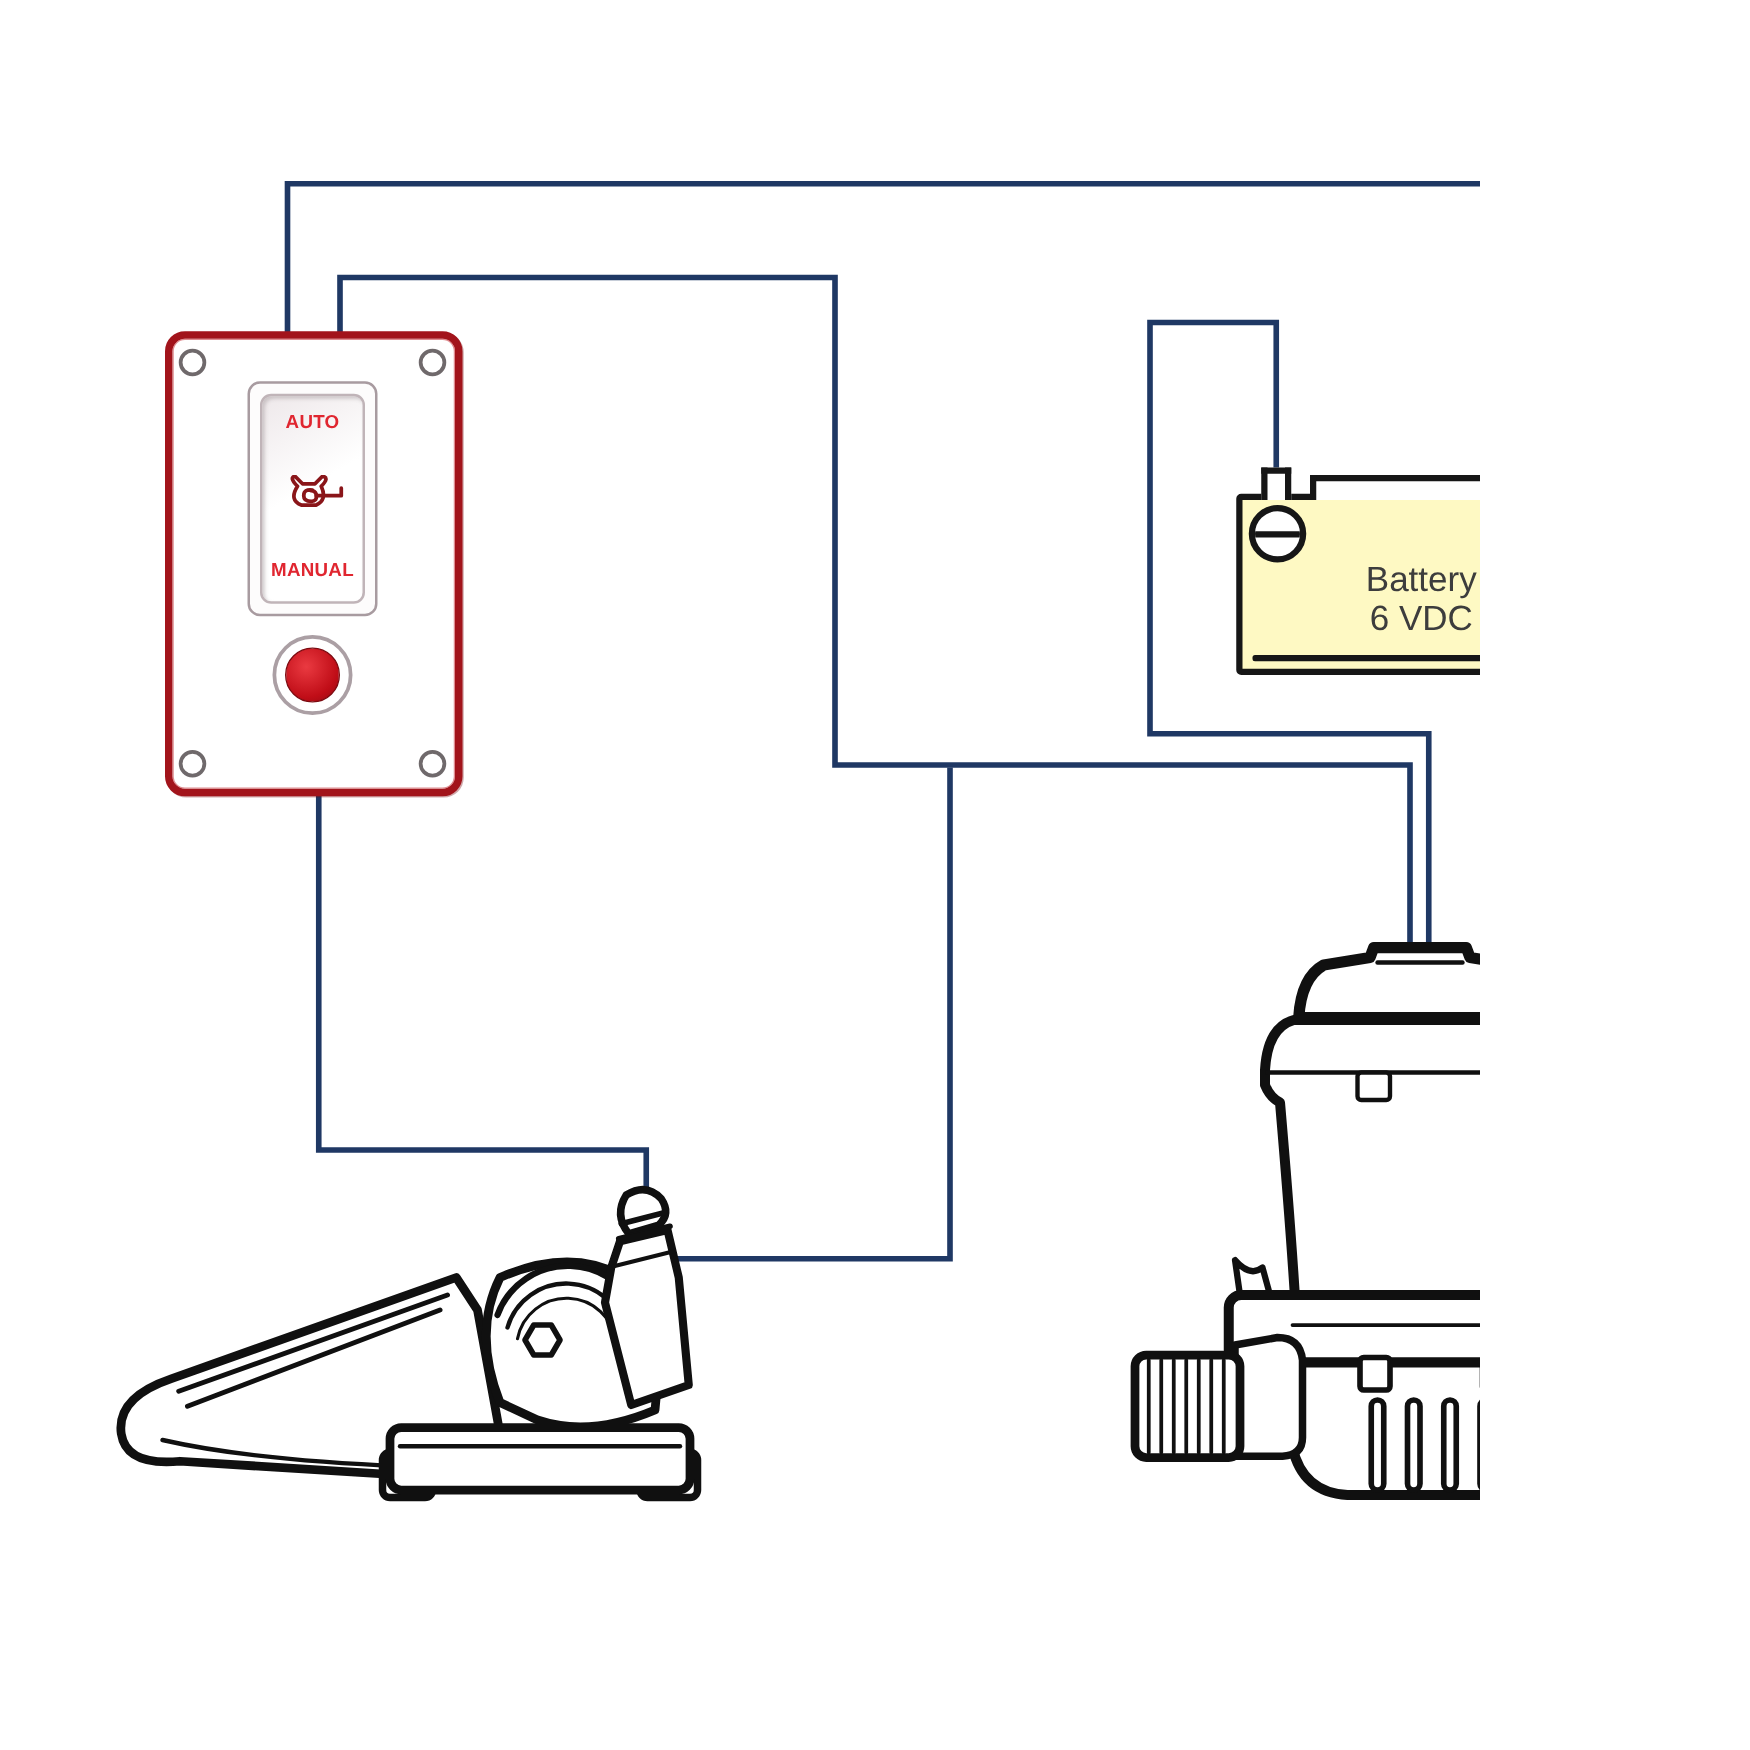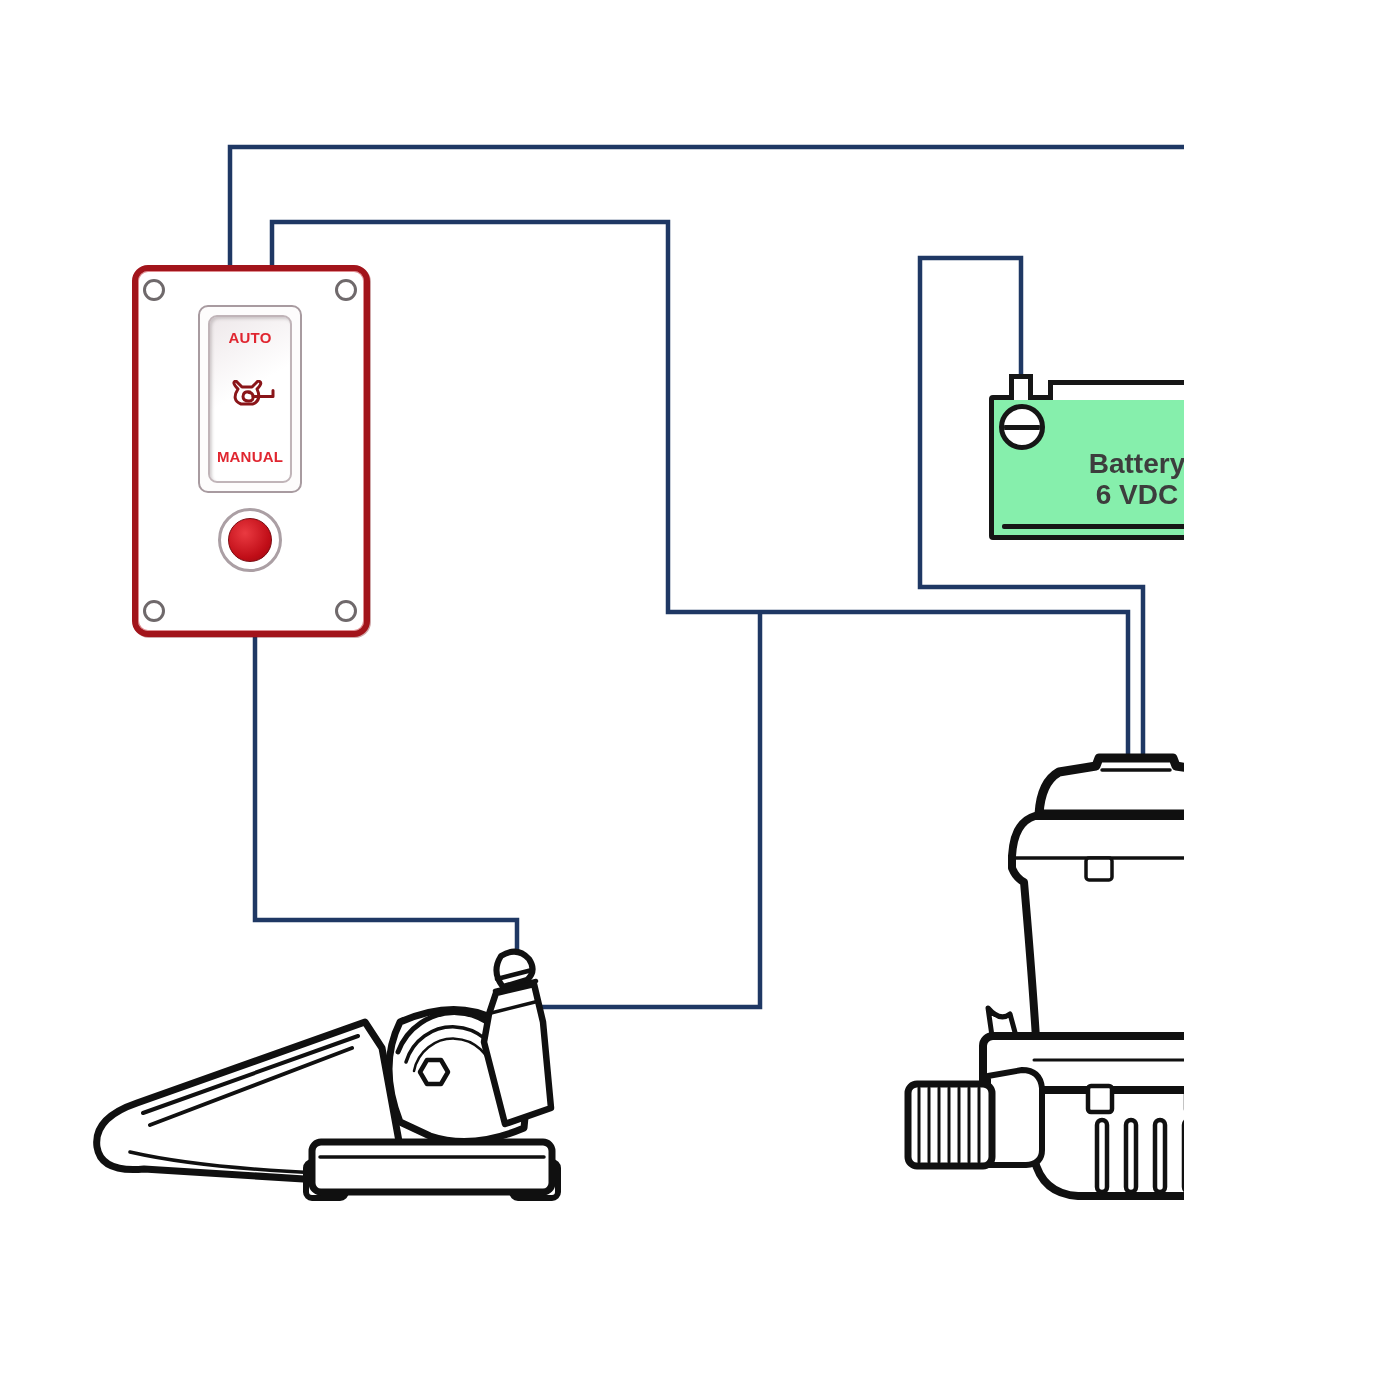--- a/index.html
+++ b/index.html
@@ -40,21 +40,21 @@
   }
   .indicator-lens{
     width:44px; height:44px; border-radius:50%;
     background:radial-gradient(circle at 38% 34%, #ea3a41, #c00d17 65%, #8f0a12);
     border:1px solid #7c0a10;
   }
 
   
   .battery{
     position:absolute; left:989px; top:395px; width:296px; height:145px;
-    background:#86efac; border:5px solid #161616; border-radius:4px;font-weight:bold;
+    background:#fef9c3; border:5px solid #161616; border-radius:4px;
   }
   .b-raise{ position:absolute; left:54px; top:-20px; width:170px; height:20px;
     background:#fff; border:5px solid #161616; border-bottom:none; }
   .b-tab{ position:absolute; top:-26px; width:24px; height:26px;
     background:#fff; border:5px solid #161616; border-bottom:none; }
   .b-tab.neg{ left:15px; } .b-tab.pos{ left:242px; }
   .b-screw{ position:absolute; width:46px; height:46px; border:5px solid #161616;
     border-radius:50%; background:#fff; overflow:hidden; }
   .b-screw.neg{ left:5px; top:4px; } .b-screw.pos{ left:235px; top:5px; }
   .b-screw::after{ content:''; position:absolute; left:-3px; right:-3px; top:50%;

